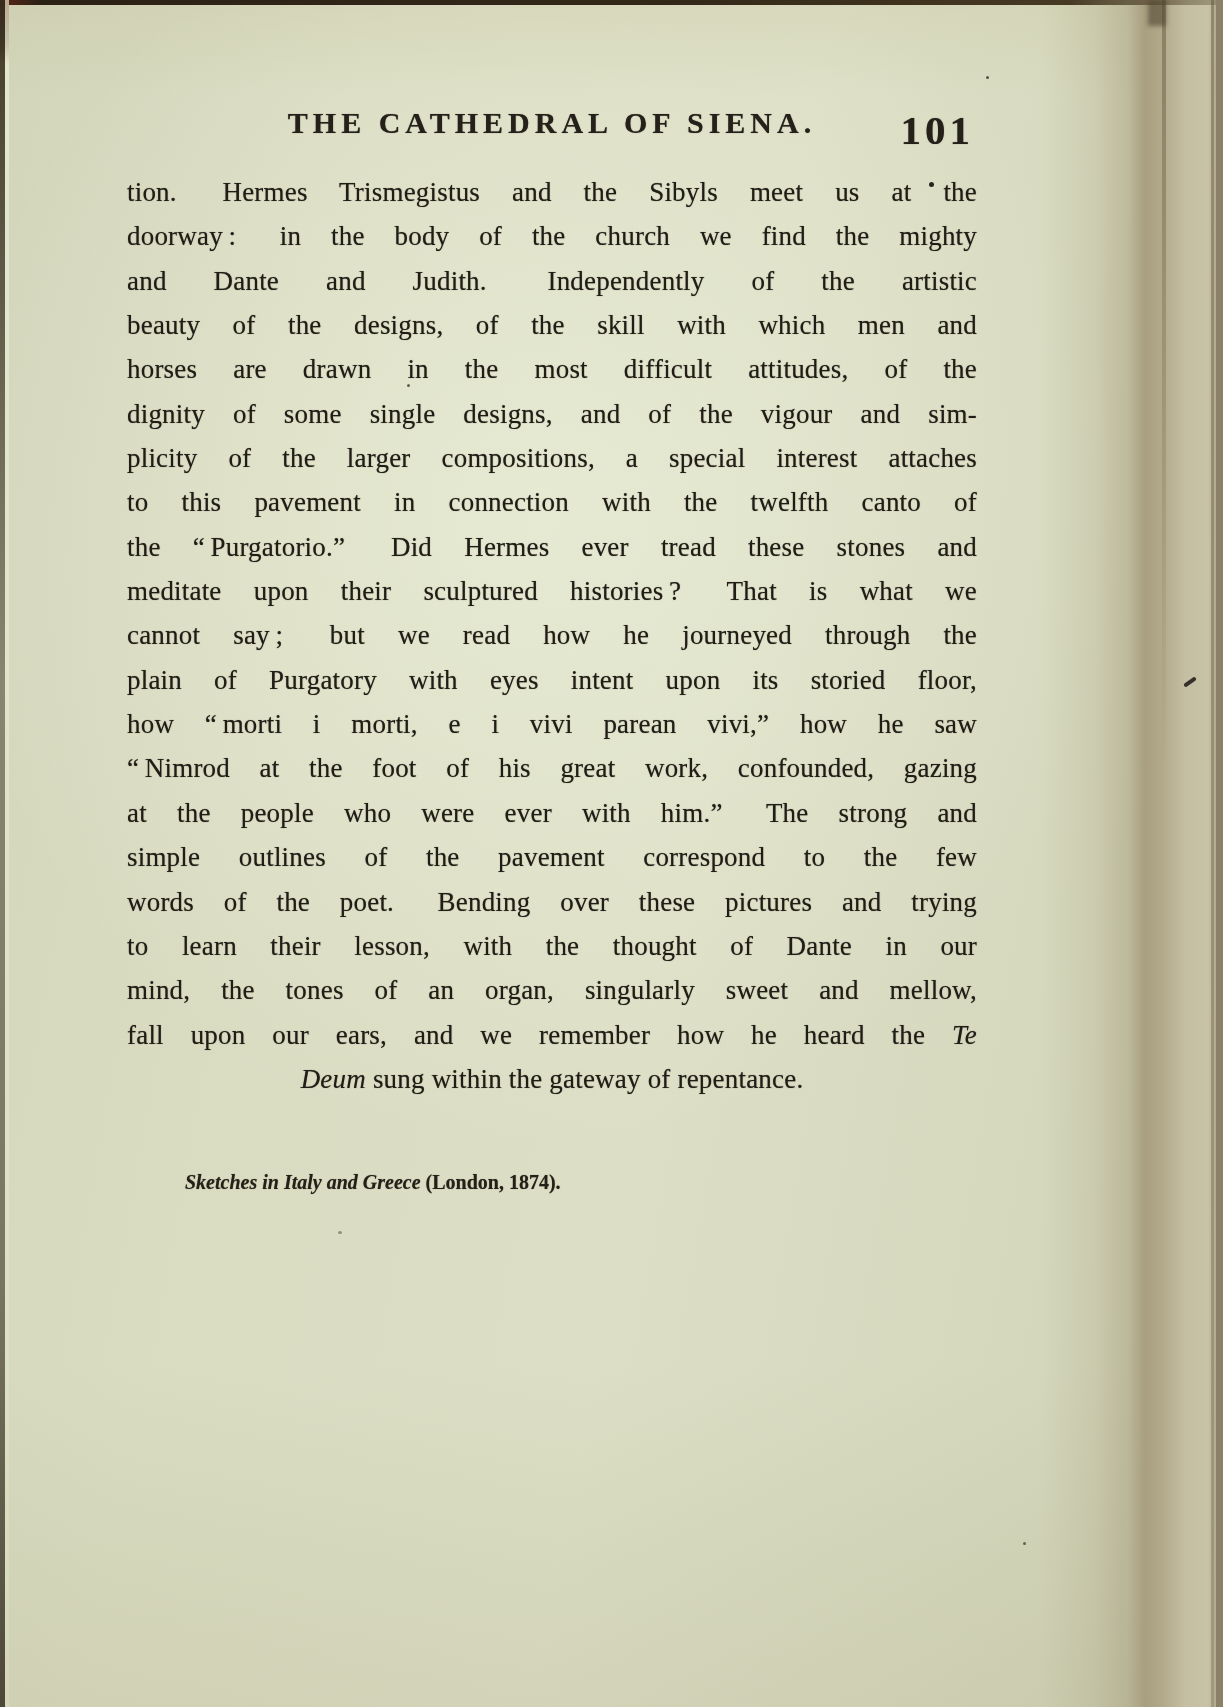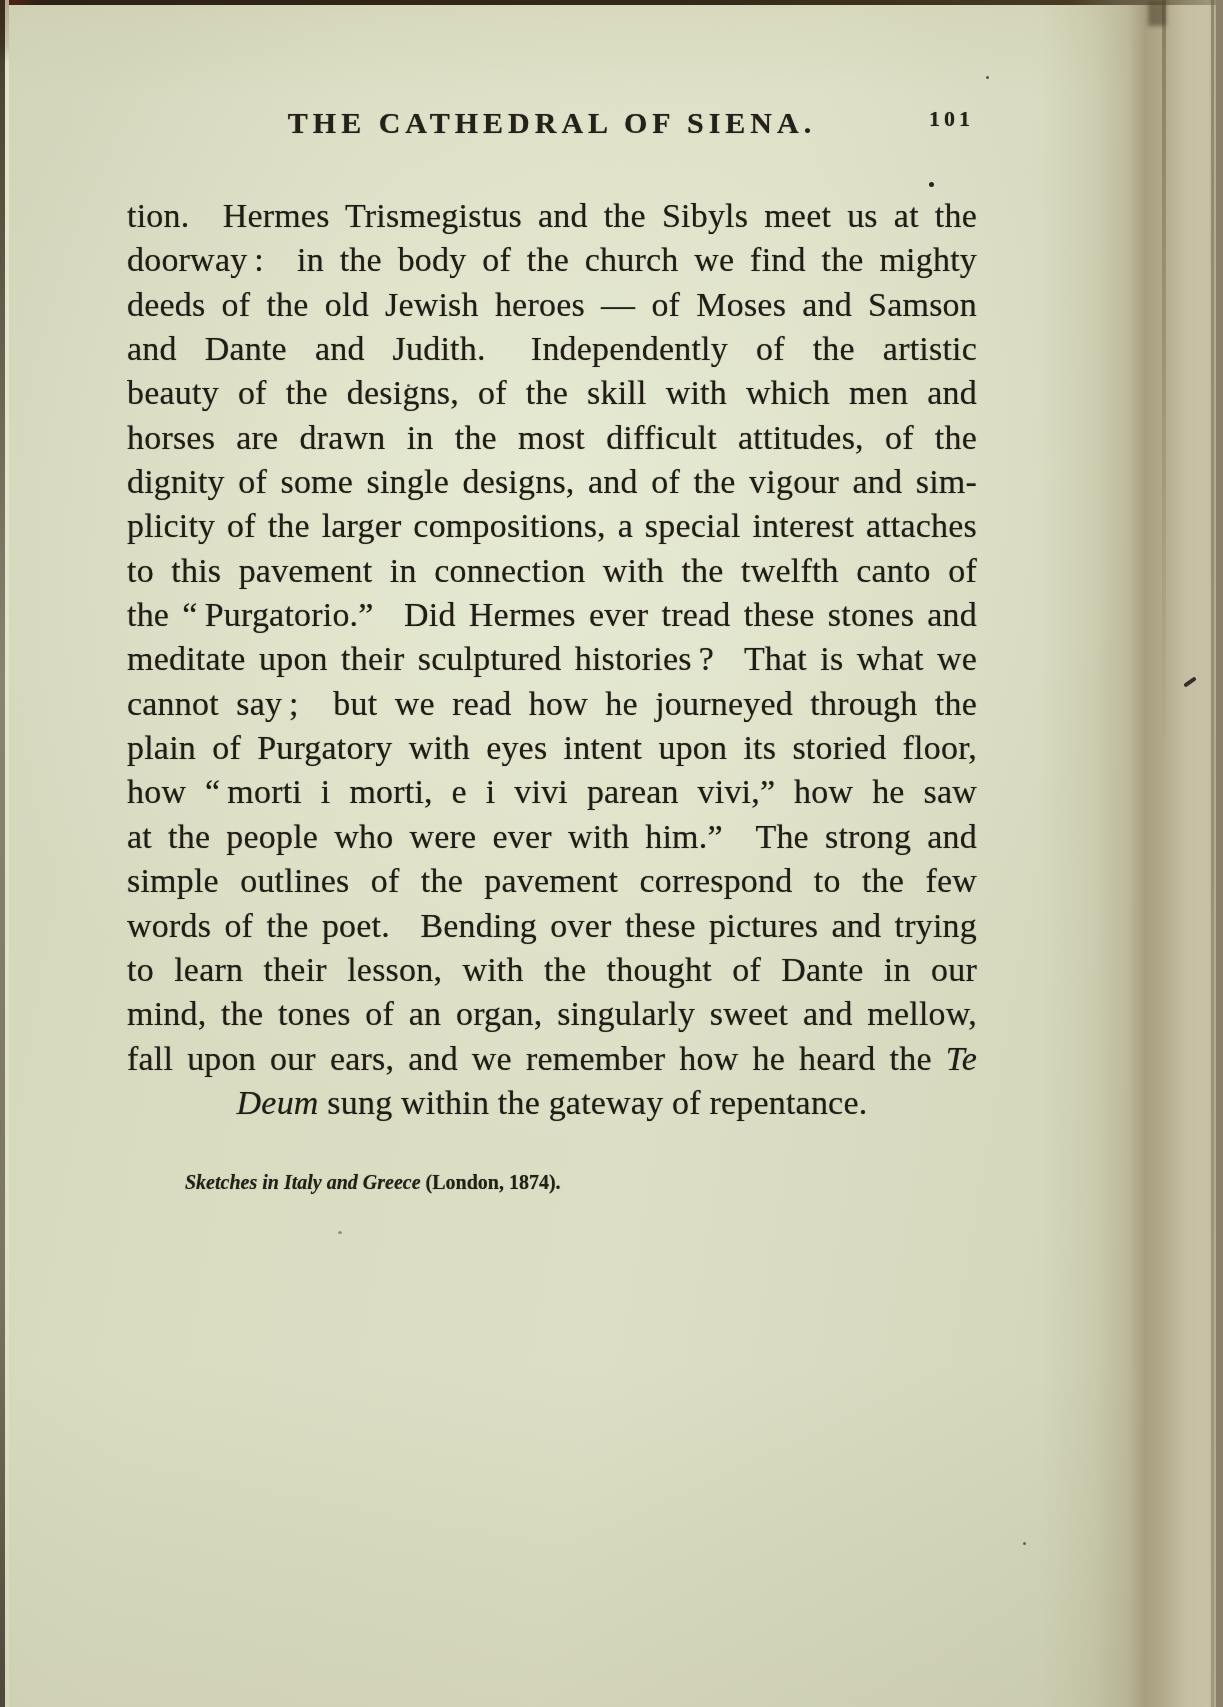--- a/index.html
+++ b/index.html
@@ -20,29 +20,29 @@
   .running-header {
     position: absolute; left: 127px; top: 106px; width: 850px; height: 44px;
     text-align: center; color: #25211a;
   }
   .rh-title {
     font-size: 30px; font-weight: 700; letter-spacing: 5px;
     text-shadow: 0 0 1px rgba(30,26,18,.55);
   }
   .rh-pagenum {
     position: absolute; right: 3px; top: 0;
-    font-size: 22px; font-weight: 700; letter-spacing: 4px;
+    font-size: 41px; font-weight: 700; letter-spacing: 4px;
     text-shadow: 0 0 1px rgba(30,26,18,.55);
     margin-left: 36px;
   }
 
   
   .body-text {
     position: absolute; left: 127px; top: 170px; width: 850px;
-    color: #211d16; font-size: 34px; letter-spacing: .2px; margin-top: 24px;
+    color: #211d16; font-size: 27px; letter-spacing: .2px;
   }
   .line {
     line-height: 44.35px; height: 44.35px;
     text-align: justify; text-align-last: justify;
     text-shadow: 0 0 1px rgba(30,26,18,.55);
   }
   .line.no-just { text-align: center; text-align-last: auto; }
   .it { font-style: italic; }
 
   
@@ -113,32 +113,32 @@
 <div class="scan">
 
   <div class="running-header">
     <span class="rh-title">THE CATHEDRAL OF SIENA.</span>
     <span class="rh-pagenum">101</span>
   </div>
 
   <div class="body-text">
       <div class="line"><span>tion.  Hermes Trismegistus and the Sibyls meet us at the</span></div>
       <div class="line"><span>doorway :  in the body of the church we find the mighty</span></div>
-      <div class="line"><span>deeds of the old Jewish heroes — of Moses and Samson</span></div>
       <div class="line"><span>and Dante and Judith.  Independently of the artistic</span></div>
       <div class="line"><span>beauty of the designs, of the skill with which men and</span></div>
       <div class="line"><span>horses are drawn in the most difficult attitudes, of the</span></div>
       <div class="line"><span>dignity of some single designs, and of the vigour and sim-</span></div>
       <div class="line"><span>plicity of the larger compositions, a special interest attaches</span></div>
       <div class="line"><span>to this pavement in connection with the twelfth canto of</span></div>
       <div class="line"><span>the “ Purgatorio.”  Did Hermes ever tread these stones and</span></div>
       <div class="line"><span>meditate upon their sculptured histories ?  That is what we</span></div>
       <div class="line"><span>cannot say ;  but we read how he journeyed through the</span></div>
       <div class="line"><span>plain of Purgatory with eyes intent upon its storied floor,</span></div>
       <div class="line"><span>how “ morti i morti, e i vivi parean vivi,” how he saw</span></div>
+      <div class="line"><span>“ Nimrod at the foot of his great work, confounded, gazing</span></div>
       <div class="line"><span>at the people who were ever with him.”  The strong and</span></div>
       <div class="line"><span>simple outlines of the pavement correspond to the few</span></div>
       <div class="line"><span>words of the poet.  Bending over these pictures and trying</span></div>
       <div class="line"><span>to learn their lesson, with the thought of Dante in our</span></div>
       <div class="line"><span>mind, the tones of an organ, singularly sweet and mellow,</span></div>
       <div class="line"><span>fall upon our ears, and we remember how he heard the </span><span class="it">Te</span></div>
       <div class="line no-just"><span class="it">Deum</span><span> sung within the gateway of repentance.</span></div>
     </div>
 
   <div class="citation"><span class="it">Sketches in Italy and Greece</span><span> (London, 1874).</span></div>

